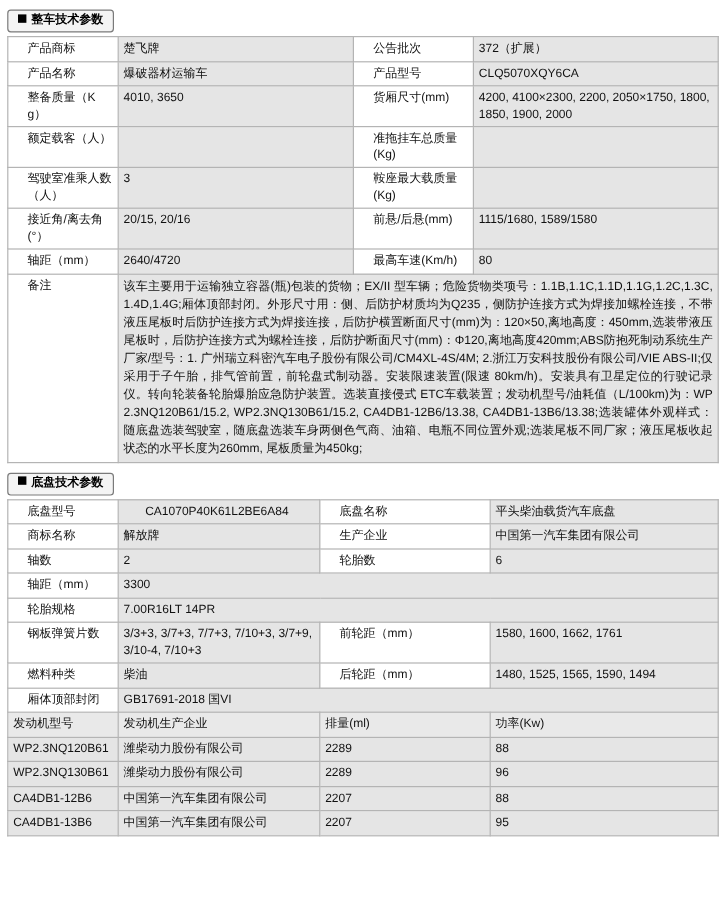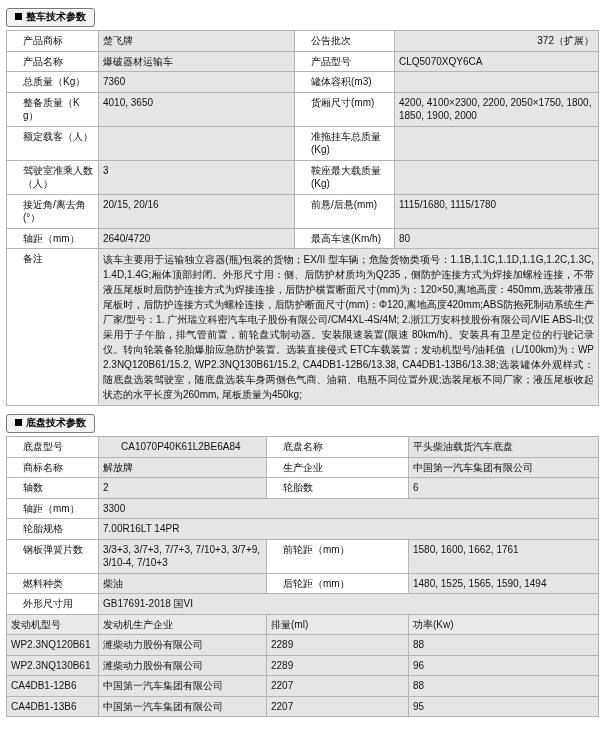--- a/index.html
+++ b/index.html
@@ -46,21 +46,21 @@
     color: #111;
     vertical-align: top;
     word-break: break-all;
     overflow-wrap: anywhere;
   }
   td.lbl { background: #ffffff; padding-left: 16px; }
   td.val { background: #e5e5e5; }
   .c1 { width: 92px; }
   .c2 { width: 196px; }
   .c3 { width: 100px; }
-  .c4 { width: 204px; text-align: right; }
+  .c4 { width: 204px; }
   .remark-body { line-height: 1.5; text-align: justify; }
   .hdr-gray { background: #e9e9e9; }
   .ch1 { width: 92px; }
   .ch2 { width: 168px; padding-left: 22px; }
   .ch3 { width: 142px; }
   .ch4 { width: 190px; }
   .eng1 { width: 92px; }
   .eng2 { width: 196px; }
   .eng3 { width: 142px; }
   .eng4 { width: 162px; }
@@ -82,26 +82,20 @@
         <td class="lbl c3">公告批次</td>
         <td class="val c4">372（扩展）</td>
       </tr>
       <tr>
         <td class="lbl">产品名称</td>
         <td class="val">爆破器材运输车</td>
         <td class="lbl">产品型号</td>
         <td class="val">CLQ5070XQY6CA</td>
       </tr>
       <tr>
-        <td class="lbl">总质量（Kg）</td>
-        <td class="val">7360</td>
-        <td class="lbl">罐体容积(m3)</td>
-        <td class="val"></td>
-      </tr>
-      <tr>
         <td class="lbl">整备质量（Kg）</td>
         <td class="val">4010, 3650</td>
         <td class="lbl">货厢尺寸(mm)</td>
         <td class="val">4200, 4100×2300, 2200, 2050×1750, 1800, 1850, 1900, 2000</td>
       </tr>
       <tr>
         <td class="lbl">额定载客（人）</td>
         <td class="val"></td>
         <td class="lbl">准拖挂车总质量(Kg)</td>
         <td class="val"></td>
@@ -109,21 +103,21 @@
       <tr>
         <td class="lbl">驾驶室准乘人数（人）</td>
         <td class="val">3</td>
         <td class="lbl">鞍座最大载质量(Kg)</td>
         <td class="val"></td>
       </tr>
       <tr>
         <td class="lbl">接近角/离去角(°）</td>
         <td class="val">20/15, 20/16</td>
         <td class="lbl">前悬/后悬(mm)</td>
-        <td class="val">1115/1680, 1115/1780</td>
+        <td class="val">1115/1680, 1589/1580</td>
       </tr>
       <tr>
         <td class="lbl">轴距（mm）</td>
         <td class="val">2640/4720</td>
         <td class="lbl">最高车速(Km/h)</td>
         <td class="val">80</td>
       </tr>
       <tr>
         <td class="lbl">备注</td>
         <td class="val remark-body" colspan="3">该车主要用于运输独立容器(瓶)包装的货物；EX/II 型车辆；危险货物类项号：1.1B,1.1C,1.1D,1.1G,1.2C,1.3C,1.4D,1.4G;厢体顶部封闭。外形尺寸用：侧、后防护材质均为Q235，侧防护连接方式为焊接加螺栓连接，不带液压尾板时后防护连接方式为焊接连接，后防护横置断面尺寸(mm)为：120×50,离地高度：450mm,选装带液压尾板时，后防护连接方式为螺栓连接，后防护断面尺寸(mm)：Φ120,离地高度420mm;ABS防抱死制动系统生产厂家/型号：1. 广州瑞立科密汽车电子股份有限公司/CM4XL-4S/4M; 2.浙江万安科技股份有限公司/VIE ABS-II;仅采用于子午胎，排气管前置，前轮盘式制动器。安装限速装置(限速 80km/h)。安装具有卫星定位的行驶记录仪。转向轮装备轮胎爆胎应急防护装置。选装直接侵式 ETC车载装置；发动机型号/油耗值（L/100km)为：WP2.3NQ120B61/15.2, WP2.3NQ130B61/15.2, CA4DB1-12B6/13.38, CA4DB1-13B6/13.38;选装罐体外观样式：随底盘选装驾驶室，随底盘选装车身两侧色气商、油箱、电瓶不同位置外观;选装尾板不同厂家；液压尾板收起状态的水平长度为260mm, 尾板质量为450kg;</td>
@@ -169,21 +163,21 @@
         <td class="lbl">前轮距（mm）</td>
         <td class="val">1580, 1600, 1662, 1761</td>
       </tr>
       <tr>
         <td class="lbl">燃料种类</td>
         <td class="val">柴油</td>
         <td class="lbl">后轮距（mm）</td>
         <td class="val">1480, 1525, 1565, 1590, 1494</td>
       </tr>
       <tr>
-        <td class="lbl">外形尺寸用</td>
+        <td class="lbl">厢体顶部封闭</td>
         <td class="val" colspan="3">GB17691-2018 国VI</td>
       </tr>
       <tr>
         <td class="hdr-gray eng1">发动机型号</td>
         <td class="hdr-gray eng2">发动机生产企业</td>
         <td class="hdr-gray eng3">排量(ml)</td>
         <td class="hdr-gray eng4">功率(Kw)</td>
       </tr>
       <tr>
         <td class="val">WP2.3NQ120B61</td>

